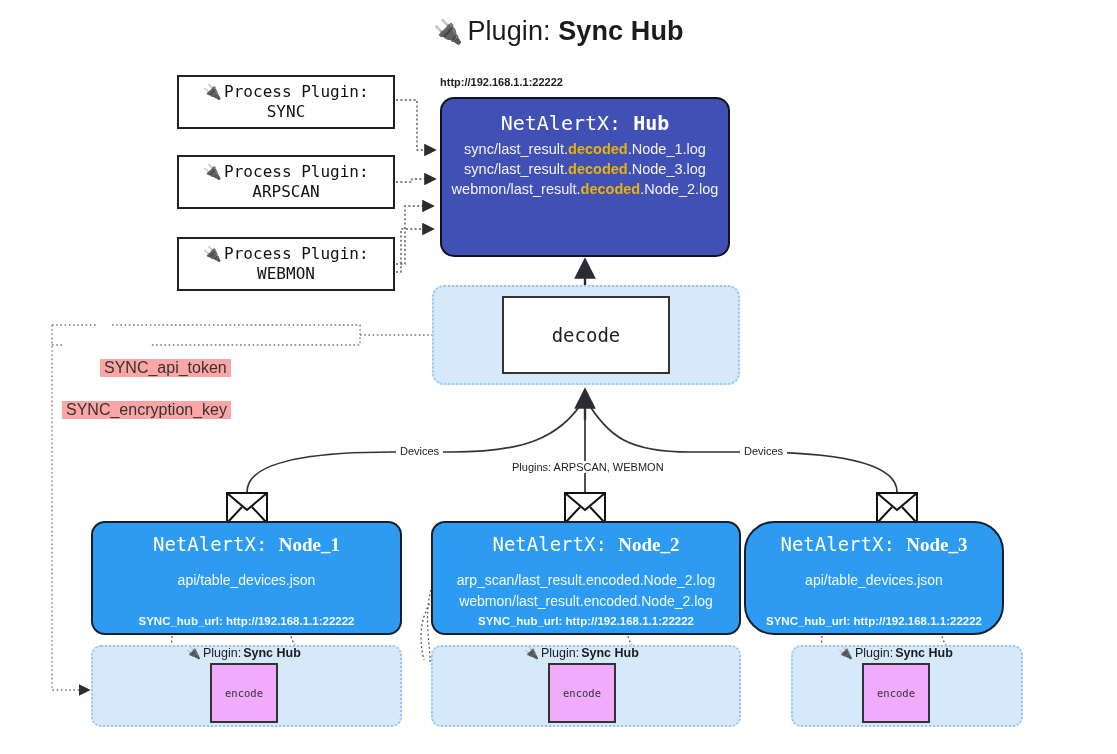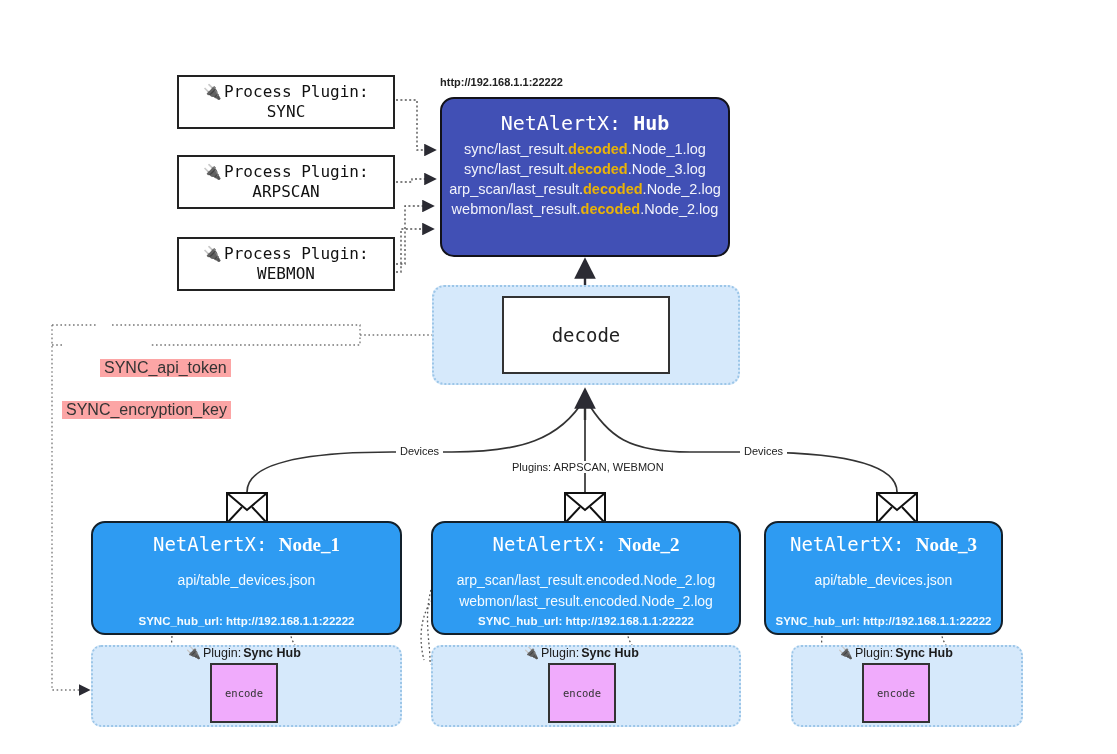--- a/index.html
+++ b/index.html
@@ -75,20 +75,24 @@
   .enc-label .plug{font-size:12px;}
   .encbox{position:absolute;width:68px;height:60px;background:#f0abfc;border:2px solid #333;
           box-sizing:border-box;display:flex;align-items:center;justify-content:center;
           font-family:"DejaVu Sans Mono","Liberation Mono",monospace;font-size:10.5px;color:#333;}
 </style>
 </head>
 <body>
 
 <div class="canvas">
 
+  <div class="title">
+    <span class="plug">🔌</span><span>Plugin:</span>
+    <span class="b">Sync Hub</span>
+  </div>
 
   <svg class="edges" viewBox="0 0 1117 754">
     <defs>
       <marker id="arrDark" markerWidth="9" markerHeight="9" refX="7" refY="4.5" orient="auto">
         <path d="M0,0 L9,4.5 L0,9 z" fill="#2b2b33"></path>
       </marker>
       <marker id="arrSolid" markerWidth="8" markerHeight="8" refX="6.5" refY="4" orient="auto">
         <path d="M0,0 L8,4 L0,8 z" fill="#333"></path>
       </marker>
     </defs>
@@ -150,21 +154,20 @@
 
   <div class="hub-url">http://192.168.1.1:22222</div>
   <div class="hub">
     <div class="hub-title">
       <span>NetAlertX:</span>
       <span class="b">Hub</span>
     </div>
     <div class="hub-lines">
       <div class="hub-line"><span>sync/last_result.</span><b>decoded</b><span>.Node_1.log</span></div>
       <div class="hub-line"><span>sync/last_result.</span><b>decoded</b><span>.Node_3.log</span></div>
-      <div class="hub-line"><span>arp_scan/last_result.</span><b>decoded</b><span>.Node_2.log</span></div>
       <div class="hub-line"><span>webmon/last_result.</span><b>decoded</b><span>.Node_2.log</span></div>
     </div>
   </div>
 
   <div class="decode-wrap"></div>
   <div class="decode">decode</div>
 
   <div class="paramlabel" style="left:100px;top:316px;">SYNC_api_token</div>
   <div class="paramlabel" style="left:62px;top:358px;">SYNC_encryption_key</div>
 
@@ -204,21 +207,21 @@
       <span>NetAlertX:</span>
       <span class="b">Node_2</span>
     </div>
     <div class="node-lines">
       <div class="node-line">arp_scan/last_result.encoded.Node_2.log</div>
       <div class="node-line">webmon/last_result.encoded.Node_2.log</div>
     </div>
     <div class="node-foot">SYNC_hub_url: http://192.168.1.1:22222</div>
   </div>
 
-  <div class="node" style="left:764px;top:521px;width:239px;">
+  <div class="node" style="left:744px;top:521px;width:260px;border-radius:30px;">
     <div class="node-title">
       <span>NetAlertX:</span>
       <span class="b">Node_3</span>
     </div>
     <div class="node-lines">
       <div class="node-line">api/table_devices.json</div>
     </div>
     <div class="node-foot">SYNC_hub_url: http://192.168.1.1:22222</div>
   </div>
 

